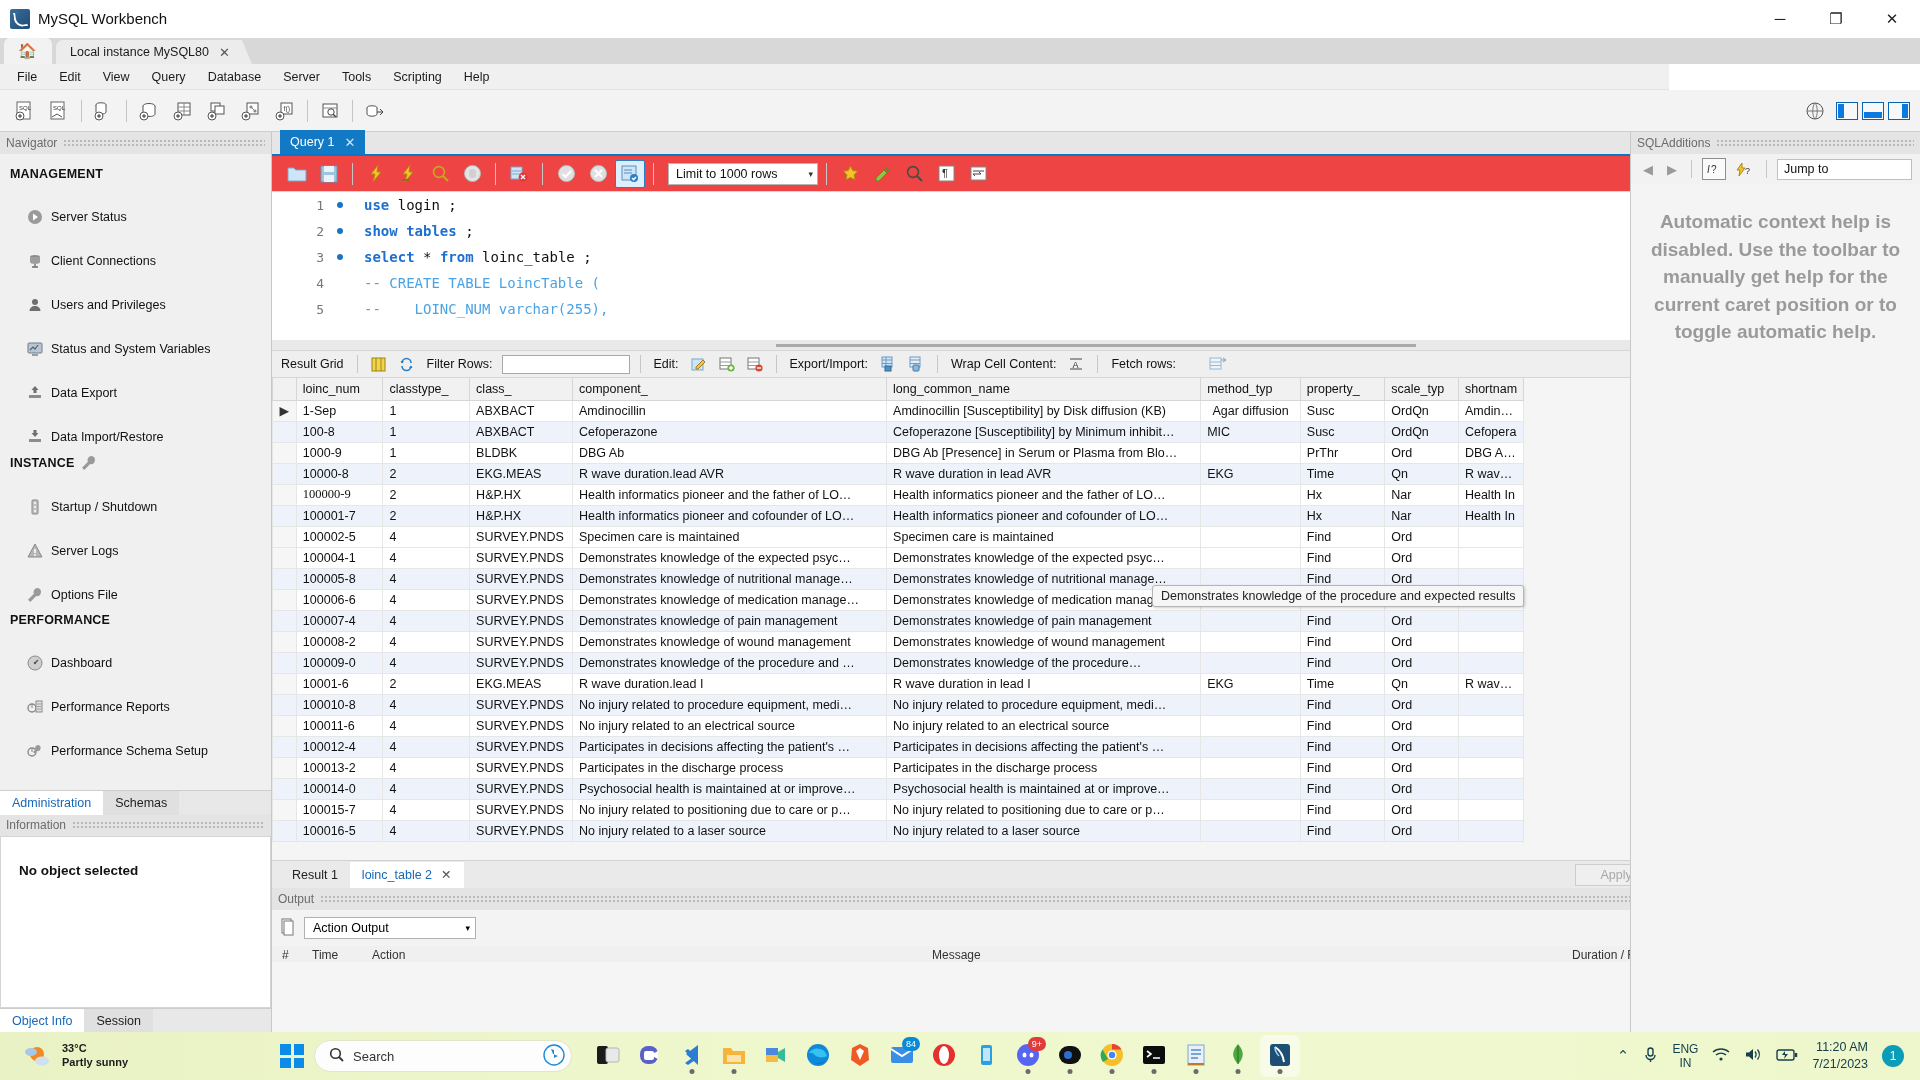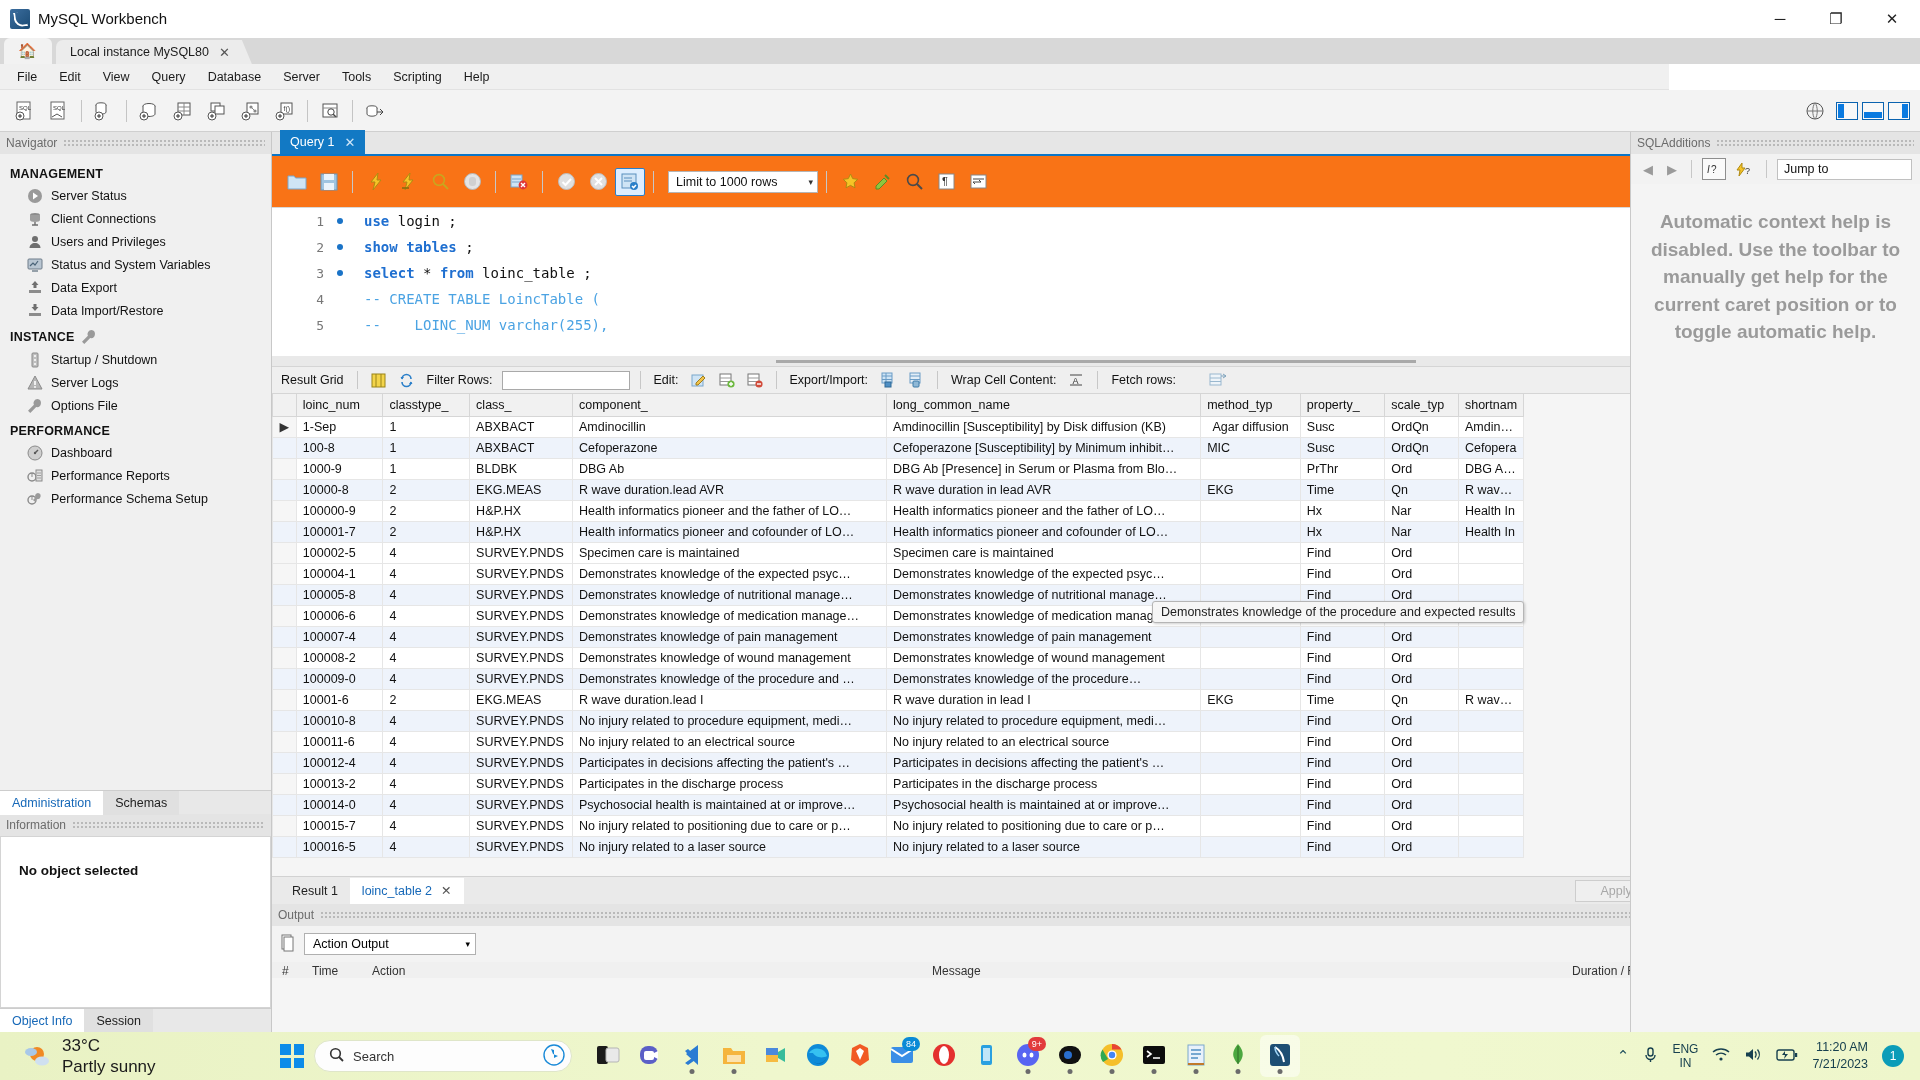--- a/index.html
+++ b/index.html
@@ -89,21 +89,21 @@
   }
   .panel-caption {
     height: 22px; background: #e4e4e4; display: flex; align-items: center;
     padding: 0 6px; font-size: 12px; color: #6b6b6b;
   }
   .panel-caption .dots { flex: 1; margin-left: 6px; height: 8px;
     background-image: radial-gradient(circle, #b9b9b9 1px, transparent 1px);
     background-size: 4px 4px; }
   .nav-body { background: #f0f0f0; padding: 6px 0 0 0; height: calc(100% - 22px - 54px); overflow: hidden; }
   .nav-group { font-weight: bold; font-size: 12.5px; color: #111; padding: 7px 0 3px 10px; letter-spacing: .2px; display:flex; align-items:center; gap:6px;}
-  .nav-item { display: flex; align-items: center; gap: 8px; padding: 3px 0 3px 26px; font-size: 12.5px; color: #111; }
+  .nav-item { display: flex; align-items: center; gap: 8px; padding: 3px 0 3px 26px; font-size: 12.5px; color: #111; margin-top: 21px; }
   .nav-ico { width: 17px; height: 17px; flex: none; display:flex; align-items:center; justify-content:center; font-size: 13px; color:#555;}
   .bottom-tabs {
     display: flex; height: 24px; background: #e8e8e8; border-top: 1px solid #cdcdcd;
   }
   .btab { padding: 0 12px; height: 24px; display: flex; align-items: center; font-size: 12.5px; color: #222; background: #e0e0e0; }
   .btab.active { background: #fff; color: #1668b8; }
   .info-white { background: #fff; border: 1px solid #d4d4d4; }
 
   
   .center {
@@ -111,21 +111,21 @@
     background: #f5f5f5;
   }
   .query-tabs { height: 24px; background: #e6e6e6; display: flex; align-items: flex-end; padding-left: 8px; border-bottom: 2px solid #0b76c8;}
   .qtab {
     height: 24px; background: #1279c4; color: #fff; display: flex; align-items: center; gap: 10px;
     padding: 0 10px; font-size: 12.5px;
   }
   .qtab .x { color: #cfe6f8; font-size: 13px; }
 
   .editor-toolbar {
-    height: 52px; background: #f97316; display: flex; align-items: center;
+    height: 36px; background: #ef4444; display: flex; align-items: center;
     padding-left: 10px; border-bottom: 1px solid #d8d8d8; gap: 2px;
   }
   .et-ico { width: 30px; height: 28px; display:flex; align-items:center; justify-content:center; font-size: 15px;}
   .et-ico.boxed { border: 1px solid #2a7fc9; background: #ddeeff; border-radius: 2px; }
   .et-sep { width:1px; height: 22px; background: #c7c7c7; margin: 0 6px; }
   .limit-select {
     display:flex; align-items:center; justify-content: space-between; width: 150px; height: 22px;
     background: #fff; border: 1px solid #b5b5b5; font-size: 12.5px; color: #111; padding: 0 4px 0 7px; margin-left: 6px;
   }
   .limit-select .car { font-size: 9px; color:#333; }
@@ -232,21 +232,21 @@
   }
 
   
   .taskbar {
     position: absolute; bottom: 0; left: 0; width: 1920px; height: 48px;
     background: linear-gradient(90deg,#e9f2c4,#eff7cd 40%,#f0f8cf 75%,#eef6cb);
     display:flex; align-items:center;
   }
   .weather { display:flex; align-items:center; gap: 10px; padding-left: 22px; }
   .weather-ico { width: 30px; height: 26px; position: relative; }
-  .w-text { font-size: 17px; color: #1b1b1b; line-height: 1.25; }
+  .w-text { font-size: 11px; color: #1b1b1b; line-height: 1.25; font-weight: bold; }
   .tb-center { position: absolute; left: 280px; display:flex; align-items:center; gap: 10px; }
   .winlogo { width: 24px; height: 24px; display:grid; grid-template-columns: 1fr 1fr; grid-gap: 3px; }
   .winlogo i { background: #0c8ce9; display:block; }
   .searchbox {
     width: 258px; height: 32px; background: #fdfdfd; border-radius: 16px;
     display:flex; align-items:center; gap: 9px; padding: 0 6px 0 14px; border: 1px solid #dfe6c9;
   }
   .searchbox .txt { flex:1; font-size: 13px; color:#333; }
   .tbapp { width: 40px; height: 42px; display:flex; align-items:center; justify-content:center; position:relative;}
   .tbapp .dot { position:absolute; bottom: 3px; left: 50%; transform: translateX(-50%);
@@ -861,21 +861,21 @@
                 <td style="width: 95px;">EKG.MEAS</td>
                 <td style="width: 290px;">R wave duration.lead AVR</td>
                 <td style="width: 290px;">R wave duration in lead AVR</td>
                 <td style="width: 92px;">EKG</td>
                 <td style="width: 78px;">Time</td>
                 <td style="width: 68px;">Qn</td>
                 <td style="width: 60px;">R wave d</td>
               </tr>
               <tr class="">
                 <td class="sel-marker rowmark"></td>
-                <td style="width: 80px;">100000-9</td>
+                <td style="width: 80px; font-family: Liberation Serif, serif;">100000-9</td>
                 <td style="width: 80px;">2</td>
                 <td style="width: 95px;">H&amp;P.HX</td>
                 <td style="width: 290px;">Health informatics pioneer and the father of LO…</td>
                 <td style="width: 290px;">Health informatics pioneer and the father of LO…</td>
                 <td style="width: 92px;"></td>
                 <td style="width: 78px;">Hx</td>
                 <td style="width: 68px;">Nar</td>
                 <td style="width: 60px;">Health In</td>
               </tr>
               <tr class="alt">

